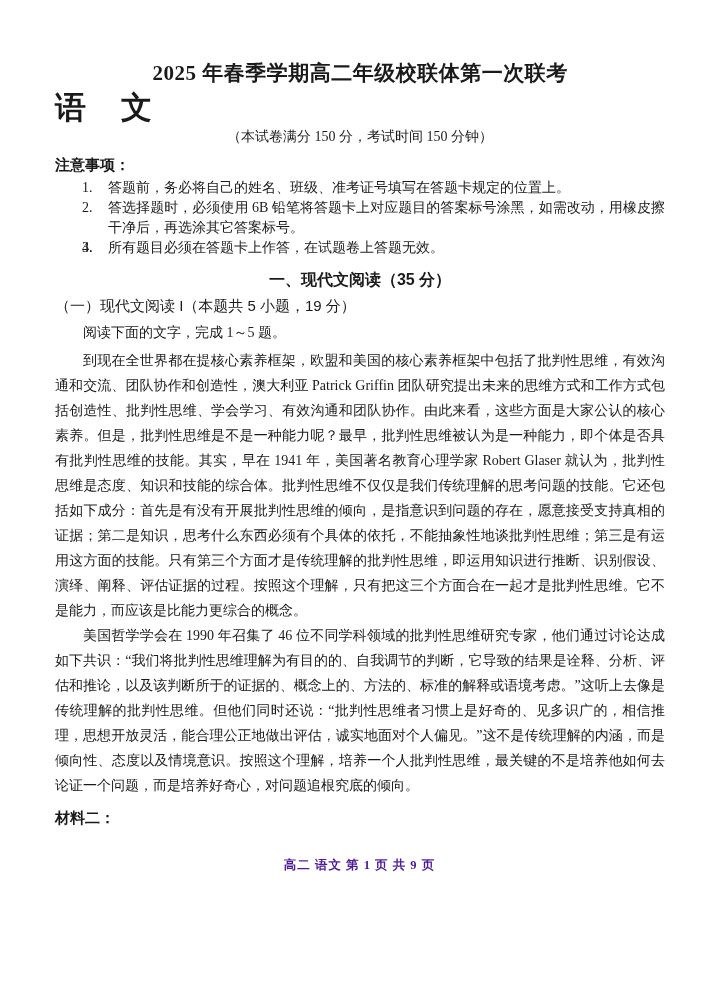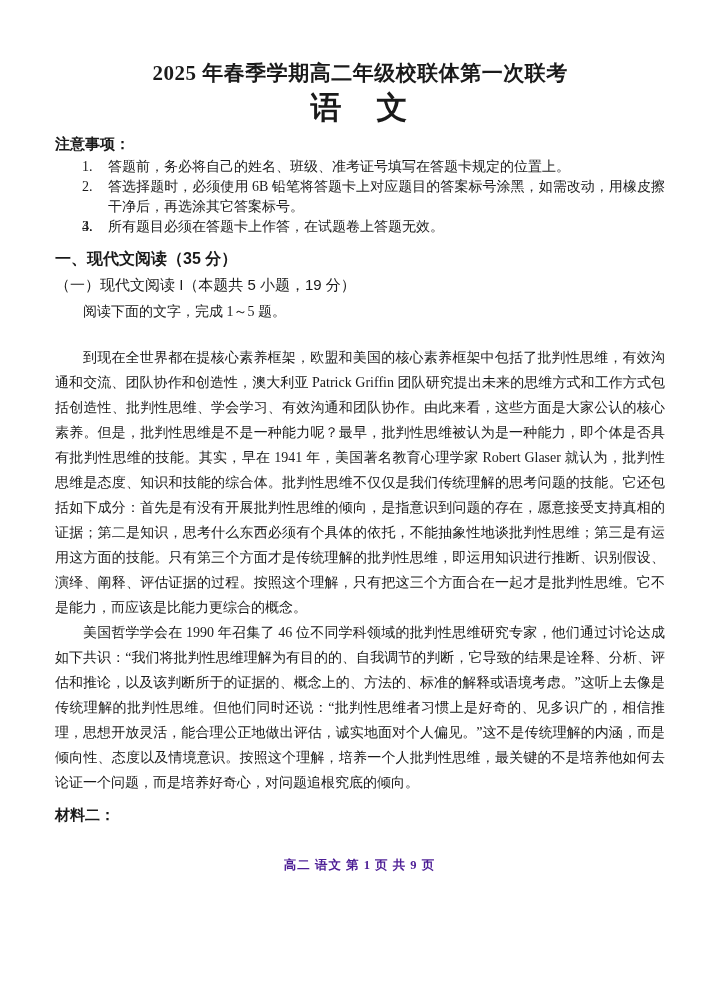--- a/index.html
+++ b/index.html
@@ -18,21 +18,21 @@
   .exam-title {
     margin: 0;
     text-align: center;
     font-size: 21px;
     line-height: 26px;
     font-weight: 600;
     letter-spacing: 0.5px;
   }
   .subject-title {
     margin: 5px 0 0 0;
-    text-align: center;
+    text-align: left;
     font-family: "Liberation Sans", "DejaVu Sans", sans-serif;
     font-weight: 800;
     font-size: 31px;
     line-height: 34px;
     letter-spacing: 2px;
   }
   .exam-info {
     margin-top: 3px;
     text-align: center;
     font-size: 14px;
@@ -61,20 +61,21 @@
     position: absolute;
     left: 27px;
     top: 0;
   }
   .section-heading {
     margin-top: 12px;
     font-family: "Liberation Sans", "DejaVu Sans", sans-serif;
     font-weight: 700;
     font-size: 16px;
     line-height: 20px;
+    text-align: center;
   }
   .subsection-heading {
     margin-top: 6px;
     font-family: "Liberation Sans", "DejaVu Sans", sans-serif;
     font-weight: 400;
     font-size: 15px;
     line-height: 20px;
   }
   .instruction {
     margin-top: 7px;
@@ -89,21 +90,21 @@
     font-size: 15px;
     line-height: 20px;
   }
   .body-paragraph {
     margin: 0;
     font-size: 14px;
     line-height: 25px;
     text-align: justify;
     text-indent: 2em;
   }
-  .body-paragraph.first { margin-top: 23px; }
+  .body-paragraph.first { margin-top: 5px; }
   .attribution {
     margin: 0;
     font-size: 14px;
     line-height: 25px;
     text-align: right;
   }
   .material2-label { margin-top: 10px; }
   .page-footer {
     position: absolute;
     top: 857px;
@@ -119,20 +120,21 @@
 </style>
 </head>
 <body>
 
 <div class="page">
 
   <h1 class="exam-title">2025 年春季学期高二年级校联体第一次联考</h1>
 
   <h2 class="subject-title">语　文</h2>
 
+  <div class="exam-info">（本试卷满分 150 分，考试时间 150 分钟）</div>
 
   <div class="notice-heading">注意事项：</div>
 
   <ol class="notice-list">
     <li class="notice-item">
       <span class="notice-num">1.</span>
       <span class="notice-text">答题前，务必将自己的姓名、班级、准考证号填写在答题卡规定的位置上。</span>
     </li>
     <li class="notice-item">
       <span class="notice-num">2.</span>

